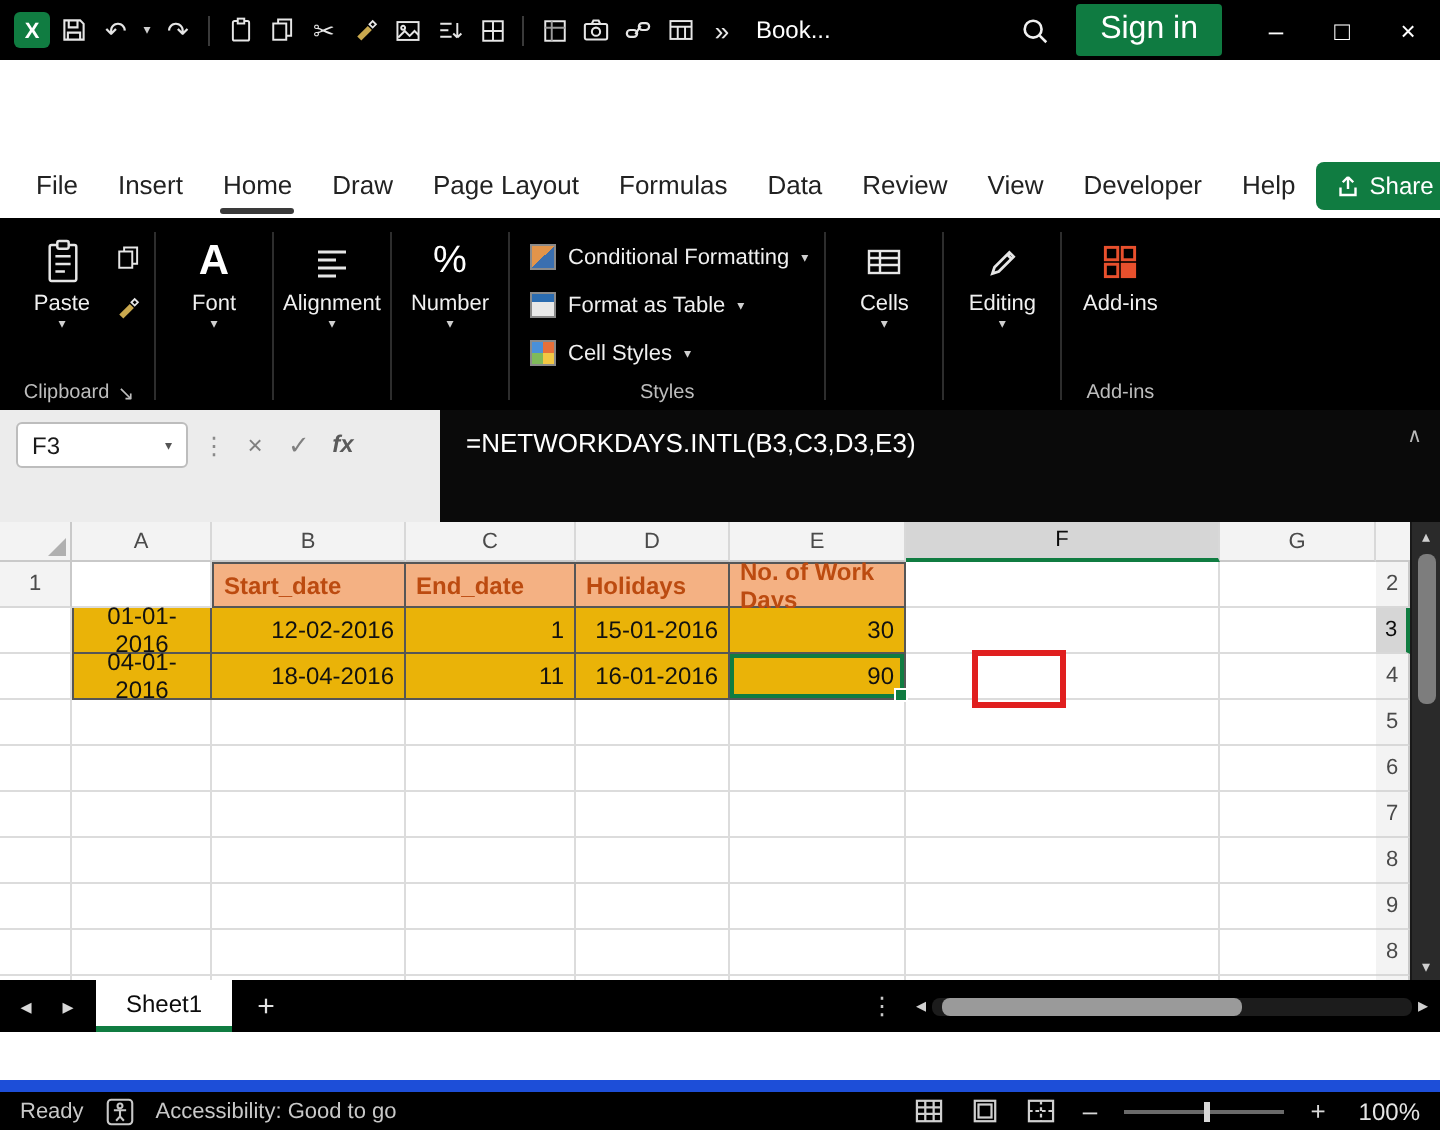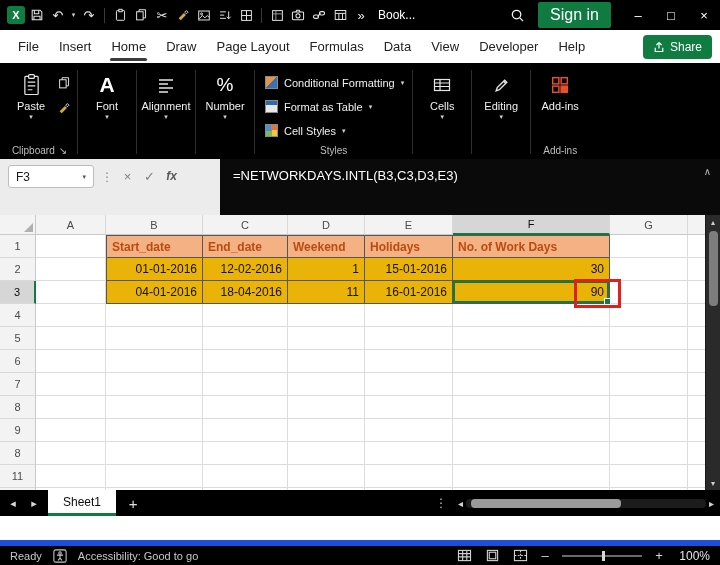--- a/index.html
+++ b/index.html
@@ -12,21 +12,21 @@
   .tbi { min-width:20px; height:24px; display:flex; align-items:center; justify-content:center; color:#e6e6e6; }
   .tbi.caret { min-width:9px; font-size:7px; color:#cfcfcf; }
   .glyph { font-size:13px; }
   .tb-sep { width:1px; height:15px; background:#3a3a3a; margin:0 4px; }
   .tb-file { margin-left:6px; color:#fff; white-space:nowrap; }
   .tb-spacer { flex:1; }
   .signin { background:#0F7B41; color:#fff; border:none; font-size:16px; padding:4px 12px; border-radius:2px; font-family:inherit; margin:0 10px; }
   .winbtn { width:32px; height:30px; display:flex; align-items:center; justify-content:center; font-size:13px; color:#fff; }
 
   
-  .menubar { height:33px; background:#fff; display:flex; align-items:center; padding:0 8px; flex:0 0 auto; }
+  .menubar { height:33px; background:#fff; display:flex; align-items:center; padding:0 8px; flex:0 0 auto;margin-top:46px; }
   .menutab { padding:0 10px; font-size:13px; color:#222; height:100%; display:flex; align-items:center; position:relative; white-space:nowrap; }
   .menutab.active::after { content:""; position:absolute; left:9px; right:9px; bottom:2px; height:3px; background:#3a3a3a; border-radius:2px; }
   .sharebtn { margin-left:auto; background:#107C41; color:#fff; border:none; border-radius:4px; padding:5px 10px; font-size:12px; display:flex; align-items:center; gap:5px; font-family:inherit; }
 
   
   .ribbon { height:96px; background:#000; color:#e8e8e8; display:flex; padding:2px 4px 0 4px; flex:0 0 auto; }
   .rb-group { display:flex; flex-direction:column; }
   .rb-content { flex:1; display:flex; align-items:flex-start; }
   .rb-label-row { height:17px; display:flex; align-items:center; justify-content:center; gap:4px; font-size:10px; color:#bdbdbd; }
   .rb-sep { width:1px; background:#2d2d2d; margin:5px 2px; }
@@ -208,20 +208,21 @@
   </div>
 
   <div class="menubar">
     <span class="menutab">File</span>
     <span class="menutab">Insert</span>
     <span class="menutab active">Home</span>
     <span class="menutab">Draw</span>
     <span class="menutab">Page Layout</span>
     <span class="menutab">Formulas</span>
     <span class="menutab">Data</span>
+    <span class="menutab">Review</span>
     <span class="menutab">View</span>
     <span class="menutab">Developer</span>
     <span class="menutab">Help</span>
     <button class="sharebtn">
       <span>
         <svg width="12" height="12" viewBox="0 0 16 16" fill="none" stroke="#fff" stroke-width="1.6">
             <path d="M8 10V2m0 0L4.5 5.5M8 2l3.5 3.5"></path>
             <path d="M3 9v5h10V9"></path>
           </svg>
       </span>
@@ -420,21 +421,20 @@
         <div class="chead">C</div>
         <div class="chead">D</div>
         <div class="chead">E</div>
         <div class="chead sel-col">F</div>
         <div class="chead">G</div>
         <div class="chead filler"></div>
         <div class="rhead">1</div>
         <div class="gcell"></div>
         <div class="gcell t-head t-b t-top t-left">Start_date</div>
         <div class="gcell t-head t-b t-top">End_date</div>
-        <div class="gcell t-head t-b t-top">Weekend</div>
         <div class="gcell t-head t-b t-top">Holidays</div>
         <div class="gcell t-head t-b t-top">No. of Work Days</div>
         <div class="gcell"></div>
         <div class="gcell rowfiller"></div>
         <div class="rhead">2</div>
         <div class="gcell"></div>
         <div class="gcell t-data t-b t-left">01-01-2016</div>
         <div class="gcell t-data t-b">12-02-2016</div>
         <div class="gcell t-data t-b">1</div>
         <div class="gcell t-data t-b">15-01-2016</div>

